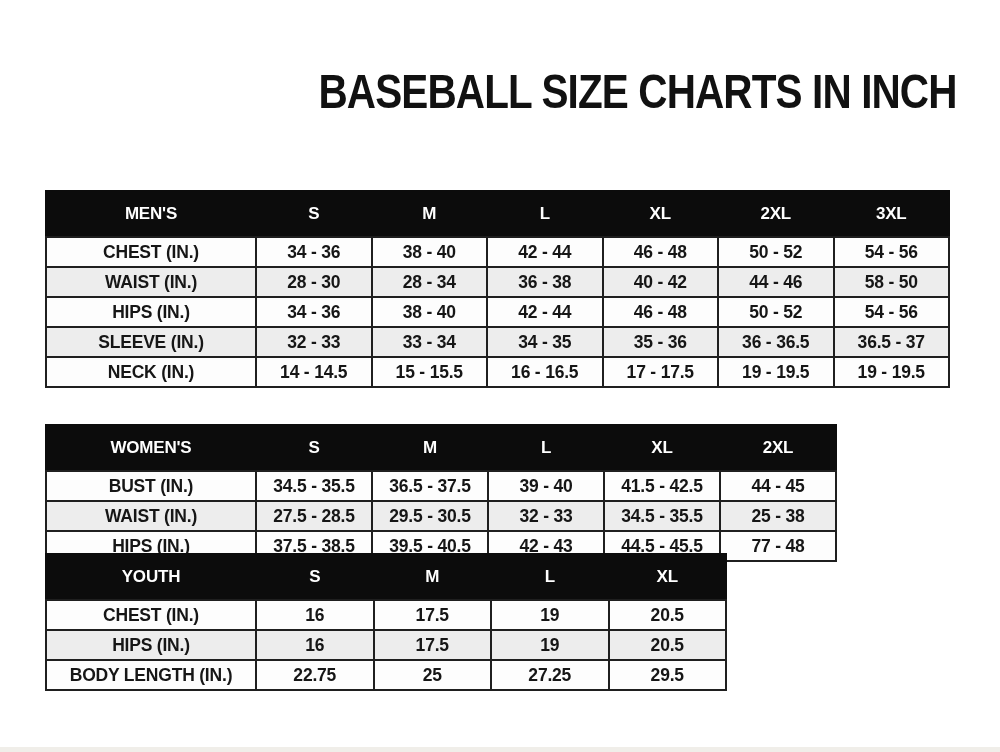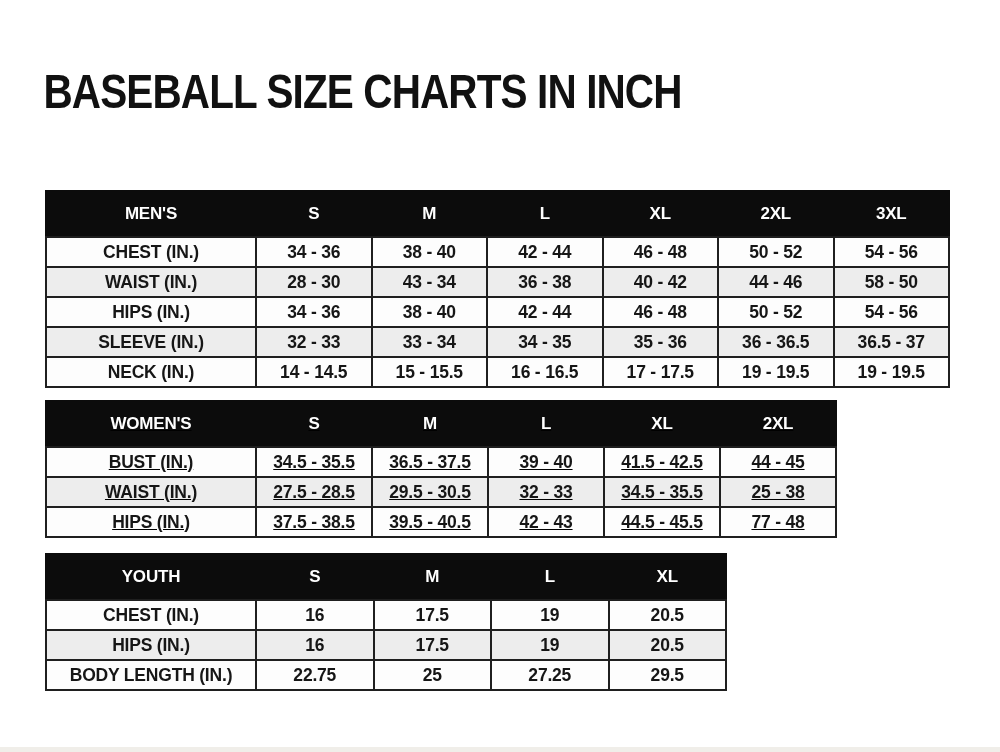--- a/index.html
+++ b/index.html
@@ -13,40 +13,40 @@
   *{box-sizing:border-box;margin:0;padding:0;}
   html,body{width:1000px;height:752px;overflow:hidden;}
   body{
     background:#ffffff;
     font-family:"Liberation Sans","DejaVu Sans",sans-serif;
     position:relative;
   }
   .title-wrap{
     position:absolute;
     top:64px;left:0;width:1000px;
-    text-align:left;
+    text-align:right;
   }
   .title-inner{
     display:inline-block;
     font-size:46px;
     font-weight:700;
     color:var(--title);
     letter-spacing:-1px;
     white-space:nowrap;
     transform:scaleX(0.88) scaleY(1.06);
     transform-origin:center;
   }
   table{
     position:absolute;
     border-collapse:collapse;
     table-layout:fixed;
     background:var(--row-white);
   }
   .tbl-mens  {left:45px; top:190px; width:905px;}
-  .tbl-womens{left:45px; top:400px; width:792px;text-decoration:underline;}
+  .tbl-womens{left:45px; top:424px; width:792px;}
   .tbl-youth {left:45px; top:553px; width:682px;}
   th,td{
     border:2px solid var(--border);
     text-align:center;
     vertical-align:middle;
     font-weight:700;
     letter-spacing:-0.2px;
     overflow:hidden;
     white-space:nowrap;
   }
@@ -107,21 +107,21 @@
           <td>34 - 36</td>
           <td>38 - 40</td>
           <td>42 - 44</td>
           <td>46 - 48</td>
           <td>50 - 52</td>
           <td>54 - 56</td>
         </tr>
         <tr class="row-odd">
           <td>WAIST (IN.)</td>
           <td>28 - 30</td>
-          <td>43 - 34</td>
+          <td>28 - 34</td>
           <td>36 - 38</td>
           <td>40 - 42</td>
           <td>44 - 46</td>
           <td>58 - 50</td>
         </tr>
         <tr class="row-even">
           <td>HIPS (IN.)</td>
           <td>34 - 36</td>
           <td>38 - 40</td>
           <td>42 - 44</td>

